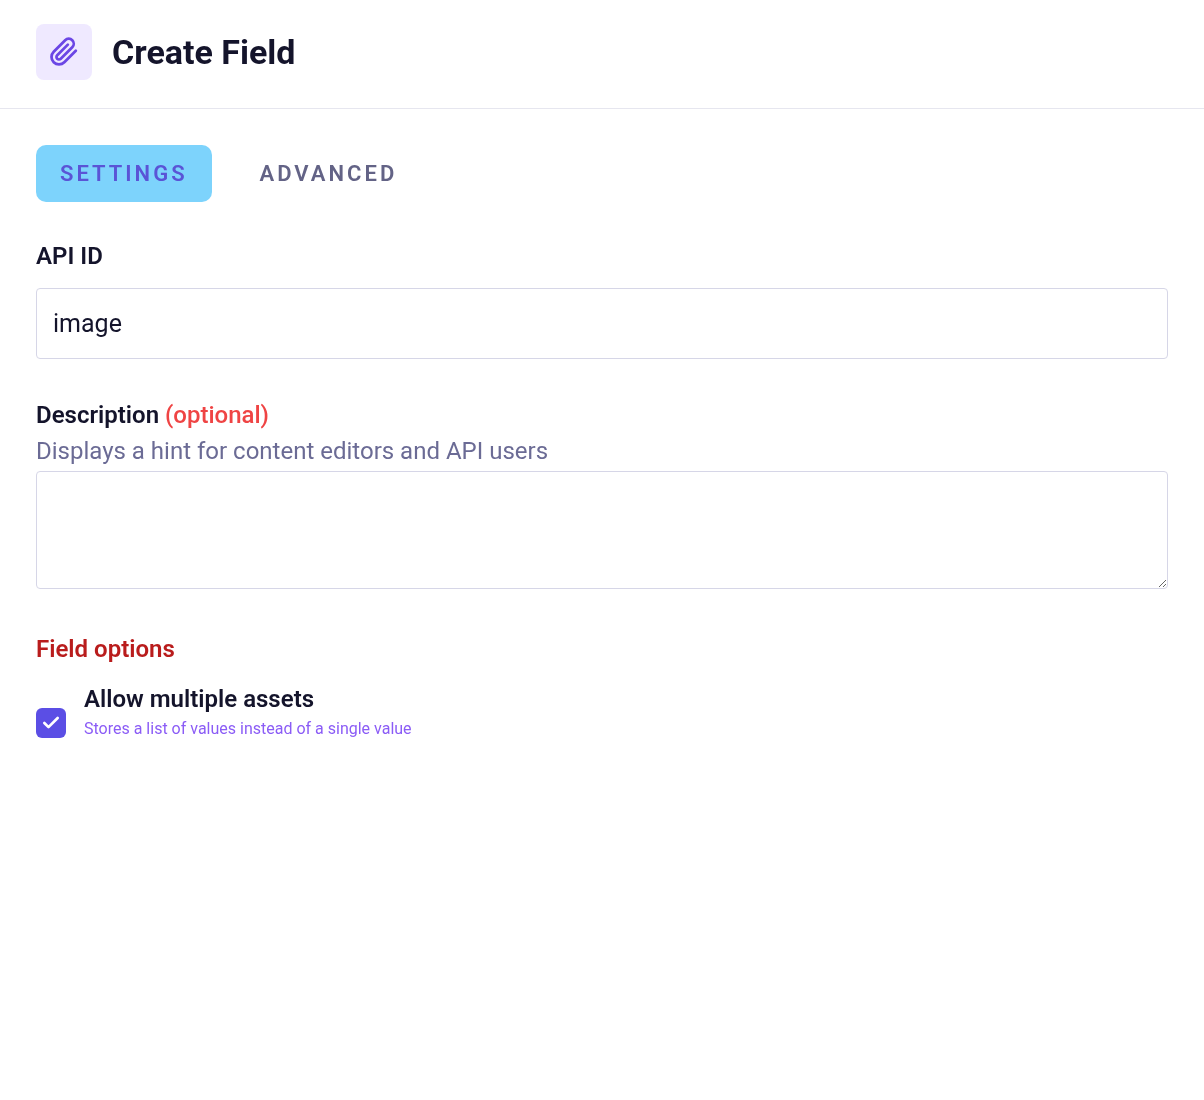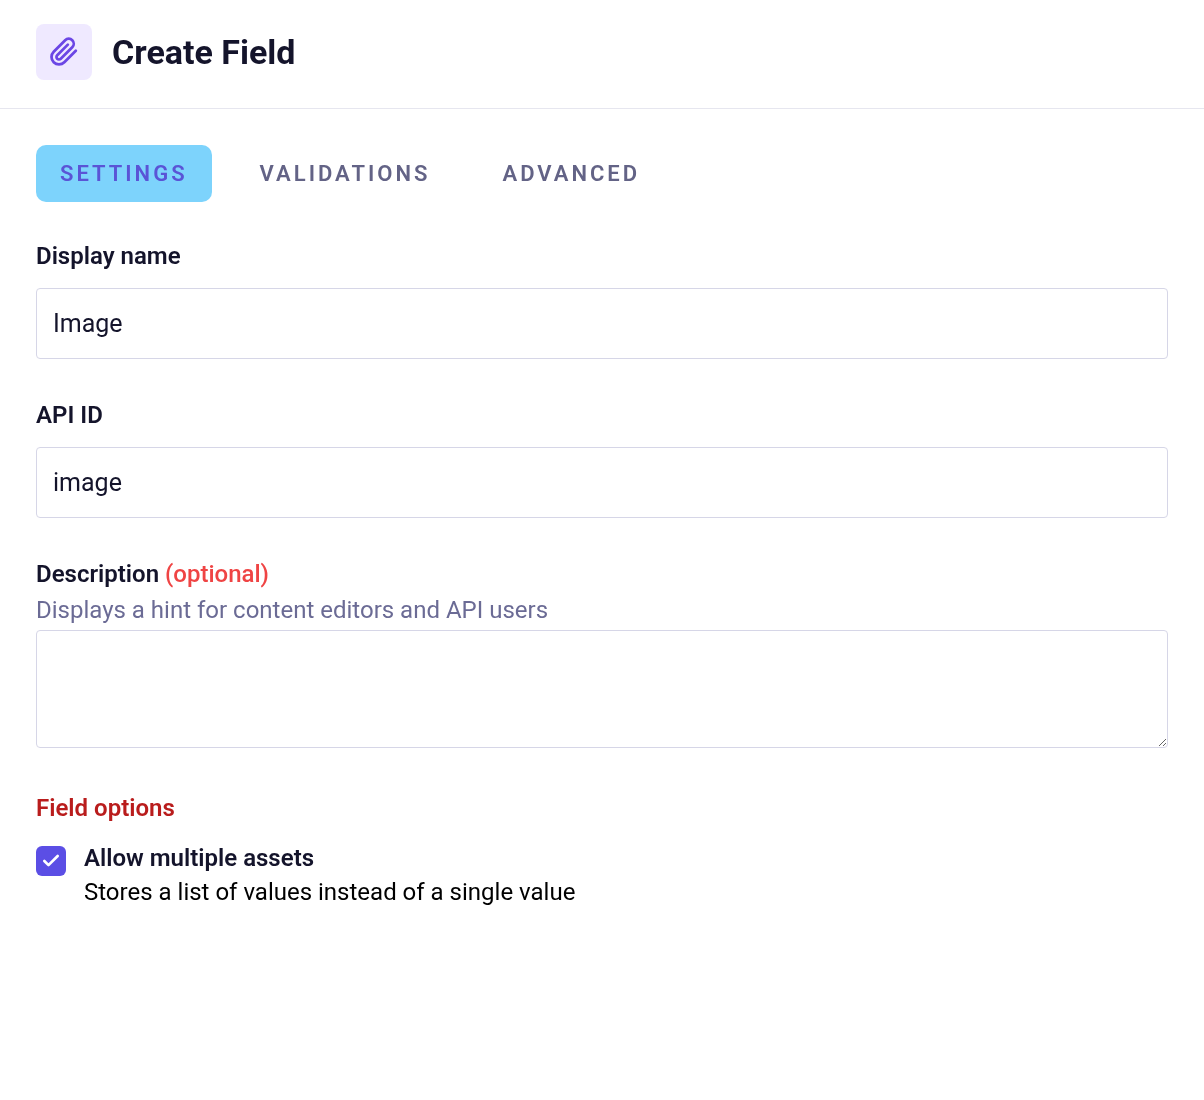--- a/index.html
+++ b/index.html
@@ -113,21 +113,21 @@
       outline: none;
     }
     .section-title {
       font-size: 24px;
       font-weight: 600;
       color: #b91c1c;
       margin-bottom: 22px;
     }
     .checkbox-row {
       display: flex;
-      align-items: flex-start;
+      align-items: flex-end;
       gap: 18px;
     }
     .checkbox {
       width: 30px;
       height: 30px;
       border-radius: 6px;
       background: #5b4ee5;
       display: flex;
       align-items: center;
       justify-content: center;
@@ -148,49 +148,44 @@
       display: flex;
       flex-direction: column;
       gap: 6px;
     }
     .checkbox-label {
       font-size: 24px;
       font-weight: 600;
       color: #14142b;
     }
     .checkbox-desc {
-      font-size: 24px;
+      font-size: 16px;
       font-weight: 400;
-      color: #000000;
+      color: #8b5cf6;
     }
   </style>
 </head>
 <body>
 
 <div class="header">
   <div class="header-icon">
     <svg viewBox="0 0 24 24">
       <path d="M21.44 11.05l-9.19 9.19a6 6 0 0 1-8.49-8.49l9.19-9.19a4 4 0 0 1 5.66 5.66l-9.2 9.19a2 2 0 0 1-2.83-2.83l8.49-8.48"></path>
     </svg>
   </div>
   <h1 class="header-title">Create Field</h1>
 </div>
 
 <div class="content">
 
   <div class="tabs">
     <button class="tab active">SETTINGS</button>
-    <button class="tab">VALIDATIONS</button>
     <button class="tab">ADVANCED</button>
   </div>
 
-  <div class="form-group">
-    <label class="form-label">Display name</label>
-    <input type="text" class="text-input" value="Image" style="">
-  </div>
 
   <div class="form-group">
     <label class="form-label">API ID</label>
     <input type="text" class="text-input" value="image" style="">
   </div>
 
   <div class="form-group">
     <label class="form-label">
       <span>Description</span>
       <span class="label-hint">(optional)</span>

